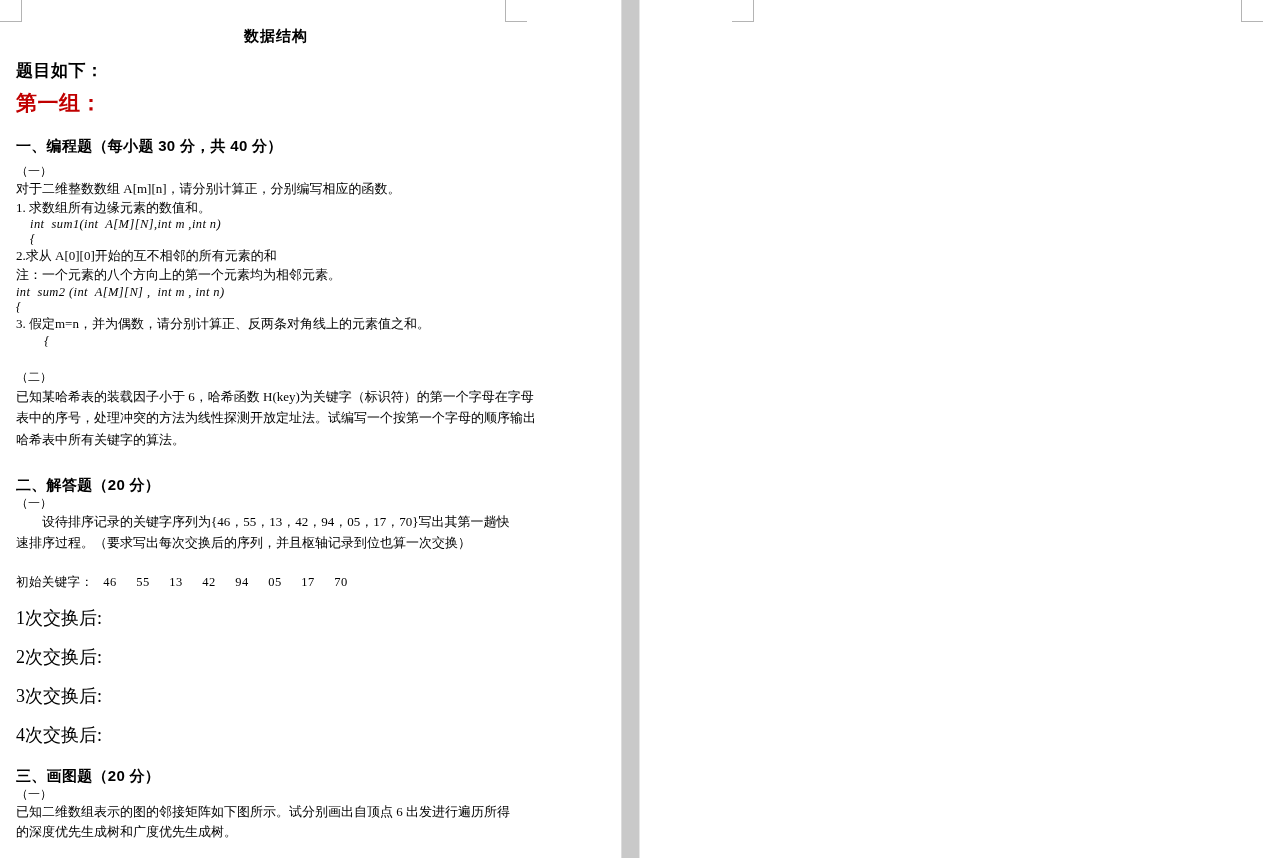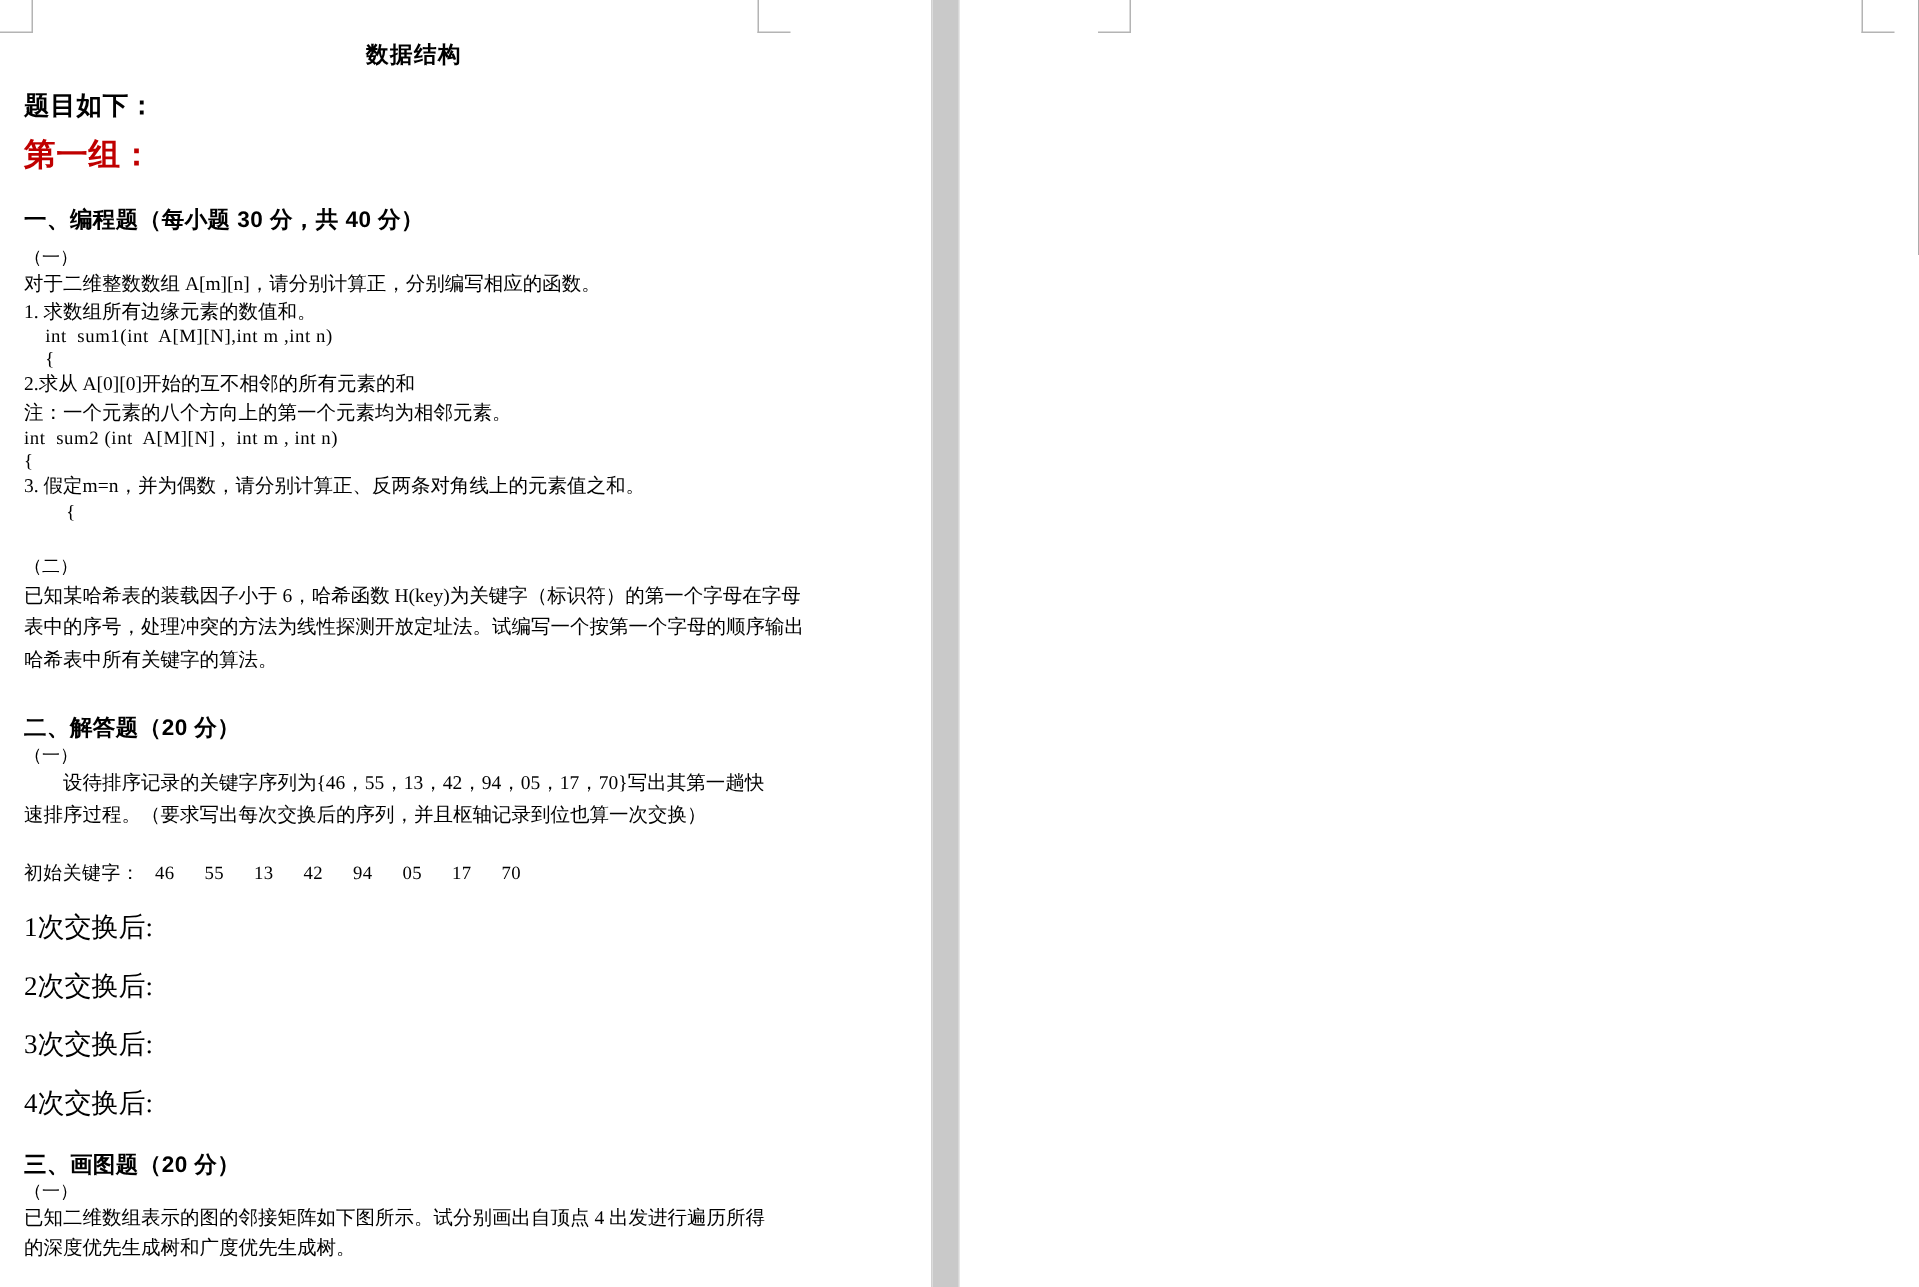--- a/index.html
+++ b/index.html
@@ -6,21 +6,21 @@
   html, body {
     margin: 0; padding: 0;
     background: #ffffff;
     width: 1279px; height: 858px;
     overflow: hidden;
     font-family: "Liberation Serif", "DejaVu Serif", serif;
   }
   #doc-root {
     position: relative;
     width: 1279px; height: 858px;
-    background: #000000;
+    background: #22c55e;
     display: flex;
   }
 
   
   .page {
     position: relative;
     background: #ffffff;
     height: 858px;
     overflow: hidden;
     flex: 0 0 auto;
@@ -78,20 +78,21 @@
     font-family: "Liberation Sans", sans-serif;
     letter-spacing: .3px;
   }
   .p  { font-size: 13px; line-height: 1.45; }
   .p-sm { font-size: 12px; line-height: 1.4; }
   .mono {
     font-family: "Liberation Serif", serif;
     font-size: 12.5px;
     letter-spacing: .4px;
     white-space: pre;
+    font-style: italic;
   }
 
   
   #left-body {
     position: absolute;
     left: 16px; top: 27px;
     width: 520px;
   }
   #left-body > * { margin: 0; }
   .gap-s  { height: 7px; }
@@ -159,21 +160,21 @@
       <div id="swap-rows">
           <div class="swaprow">1次交换后:</div>
           <div class="swaprow">2次交换后:</div>
           <div class="swaprow">3次交换后:</div>
           <div class="swaprow">4次交换后:</div>
         </div>
 
       <div class="gap-l"></div>
       <div class="h-sec">三、画图题（20 分）</div>
       <div class="p-sm">（一）</div>
-      <div class="p" style="line-height:1.55; width:505px;">已知二维数组表示的图的邻接矩阵如下图所示。试分别画出自顶点 4 出发进行遍历所得的深度优先生成树和广度优先生成树。</div>
+      <div class="p" style="line-height:1.55; width:505px;">已知二维数组表示的图的邻接矩阵如下图所示。试分别画出自顶点 6 出发进行遍历所得的深度优先生成树和广度优先生成树。</div>
     </div>
   </div>
 
   <div class="page-gutter"></div>
 
   <div class="page" id="page-right">
     <div class="mark tl" style="left:92px;"></div>
     <div class="mark tr" style="right:16px;"></div>
 
     <div id="right-body">

